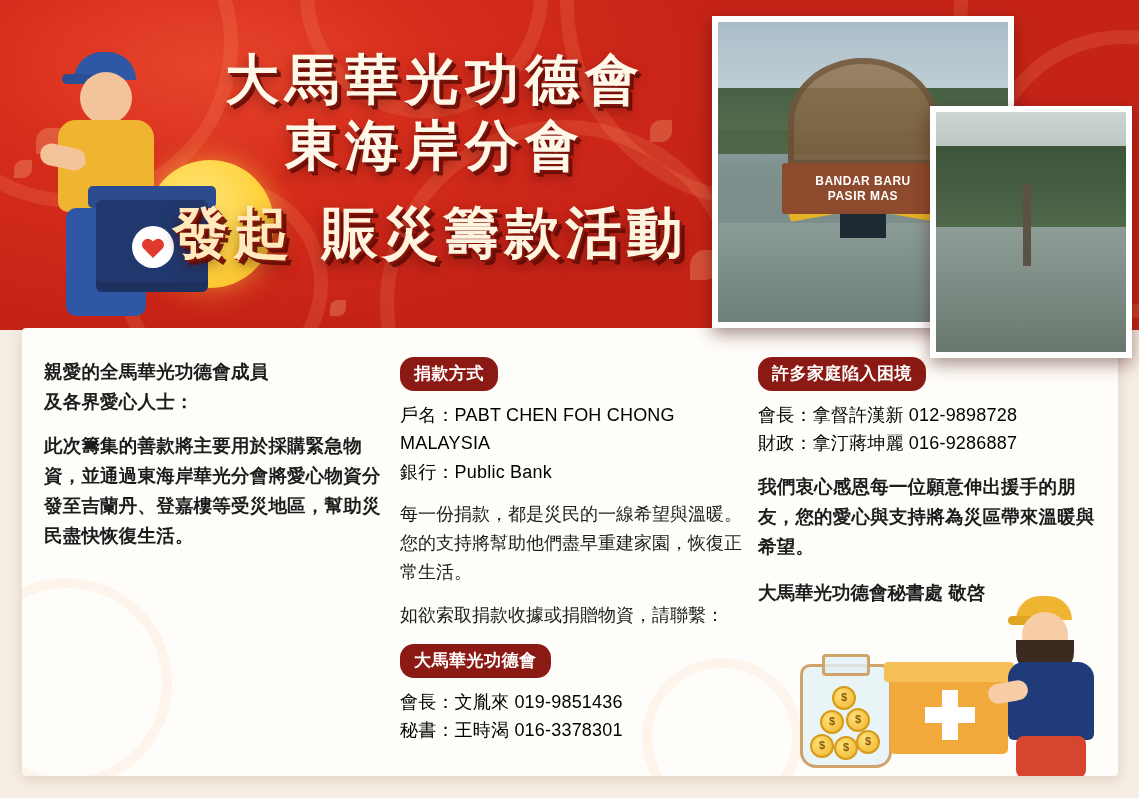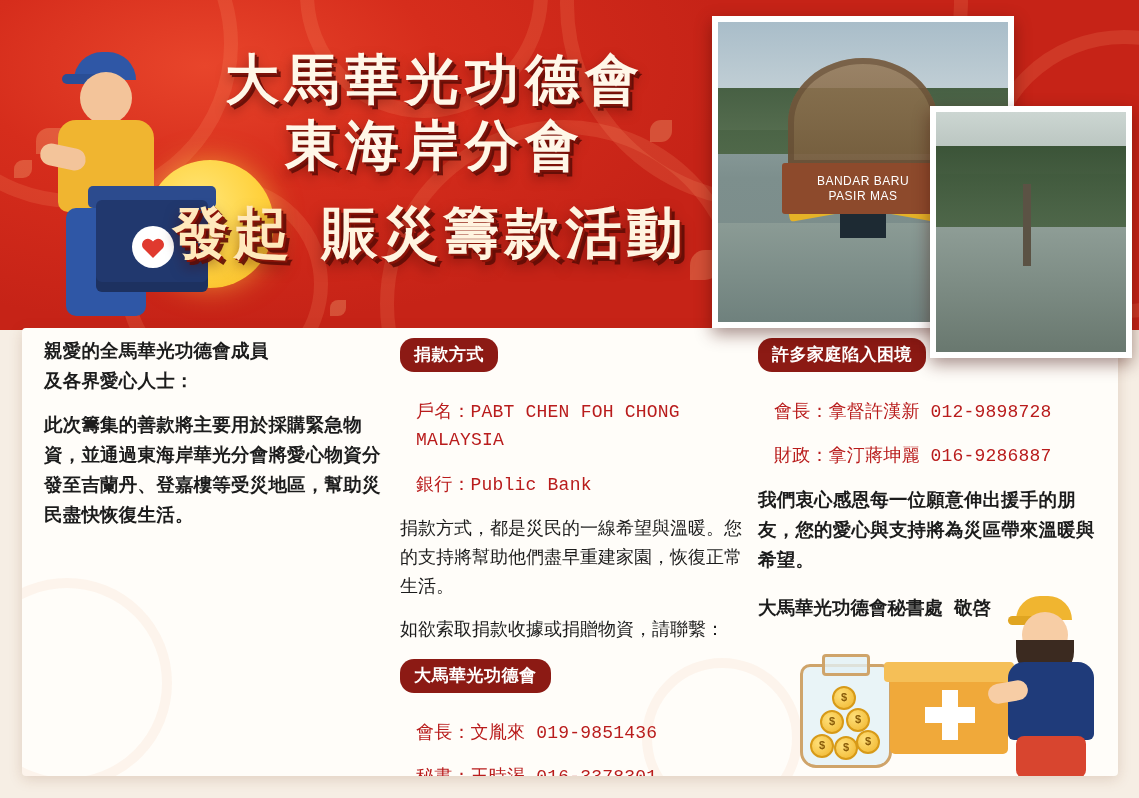--- a/index.html
+++ b/index.html
@@ -124,21 +124,21 @@
     background: linear-gradient(to bottom, #a9bdc9, #cfd9dc); }
   .photo-1 .trees { position:absolute; left:0; top:22%; width:100%; height:22%;
     background: linear-gradient(to bottom, rgba(58,84,52,0.9), rgba(70,96,60,0.85)); }
   .photo-1 .arch { position:absolute; left:24%; top:12%; width:52%; height:36%;
     background: linear-gradient(to bottom, rgba(150,120,85,0.85), rgba(120,92,60,0.9));
     border-radius: 50% 50% 0 0 / 60% 60% 0 0;
     box-shadow: inset 0 0 0 6px rgba(90,66,44,0.5); }
   .photo-1 .sign { position:absolute; left:22%; top:47%; width:56%; height:17%;
     background:#8d4a2c; border-radius:3px; display:flex; flex-direction:column;
     align-items:center; justify-content:center; }
-  .photo-1 .sign span { color:#fff; font-size:12px; font-weight:normal; letter-spacing:0.5px; line-height:1.25; }
+  .photo-1 .sign span { color:#fff; font-size:12px; font-weight:bold; letter-spacing:0.5px; line-height:1.25; }
   .photo-1 .water { position:absolute; left:0; bottom:0; width:100%; height:33%;
     background: linear-gradient(to bottom, #8b9b95, #6f817d); }
   .photo-1 .person-body { position:absolute; left:42%; top:54%; width:16%; height:18%;
     background:#1d2a33; border-radius:6px 6px 0 0; }
   .photo-1 .person-head { position:absolute; left:46%; top:50%; width:8%; height:7%;
     background:#6a4a38; border-radius:50%; }
   .photo-1 .arm-l { position:absolute; left:24%; top:58%; width:20%; height:7%;
     background:#e5b227; border-radius:4px; transform: rotate(-10deg); }
   .photo-1 .arm-r { position:absolute; left:56%; top:58%; width:20%; height:7%;
     background:#e5b227; border-radius:4px; transform: rotate(10deg); }
@@ -190,22 +190,22 @@
     position: absolute;
     left: 22px; top: 328px;
     width: 1096px; height: 448px;
     background: #fffdf9;
     border-radius: 4px;
     box-shadow: 0 3px 14px rgba(120,60,30,0.18);
     overflow: hidden;
   }
   .col {
     position: absolute;
-    top: 10px;
-    font-family: Liberation Mono, monospace;
+    top: 29px;
+    font-family: Liberation Sans, sans-serif;
   }
   .col-left  { left: 22px;  width: 350px; }
   .col-mid   { left: 378px; width: 348px; }
   .col-right { left: 736px; width: 340px; }
 
   .para {
     color: #1c1c1c;
     font-size: 18.5px;
     line-height: 1.62;
     font-weight: bold;
@@ -219,24 +219,24 @@
     background: #8c1a14;
     color: #ffffff;
     font-weight: bold;
     font-size: 17px;
     padding: 5px 14px 6px 14px;
     border-radius: 14px;
     margin-bottom: 10px;
     letter-spacing: 0.5px;
   }
   .line {
-    color: #b91c1c;
+    color: #000000;
     font-size: 18px;
     line-height: 1.58;
-    margin: 16px;
+    margin: 0;
     letter-spacing: 0.2px;
   }
   .blk { margin-bottom: 14px; }
   .note {
     color: #1c1c1c;
     font-size: 18px;
     line-height: 1.6;
     margin: 0 0 14px 0;
   }
   .sign-off {
@@ -373,21 +373,21 @@
     <div class="col col-mid">
       <div class="pill">捐款方式</div>
       <div class="blk">
         <p class="line">
           <span>戶名：</span><span>PABT CHEN FOH CHONG MALAYSIA</span>
         </p>
         <p class="line">
           <span>銀行：</span><span>Public Bank</span>
         </p>
       </div>
-      <p class="note">捐款方式，都是災民的一線希望與溫暖。您的支持將幫助他們盡早重建家園，恢復正常生活。</p>
+      <p class="note">每一份捐款，都是災民的一線希望與溫暖。您的支持將幫助他們盡早重建家園，恢復正常生活。</p>
       <p class="note">如欲索取捐款收據或捐贈物資，請聯繫：</p>
       <div class="pill">大馬華光功德會</div>
       <p class="line">會長：文胤來 019-9851436</p>
       <p class="line">秘書：王時渴 016-3378301</p>
     </div>
 
     <div class="col col-right">
       <div class="pill">許多家庭陷入困境</div>
       <div class="blk">
         <p class="line">會長：拿督許漢新 012-9898728</p>

